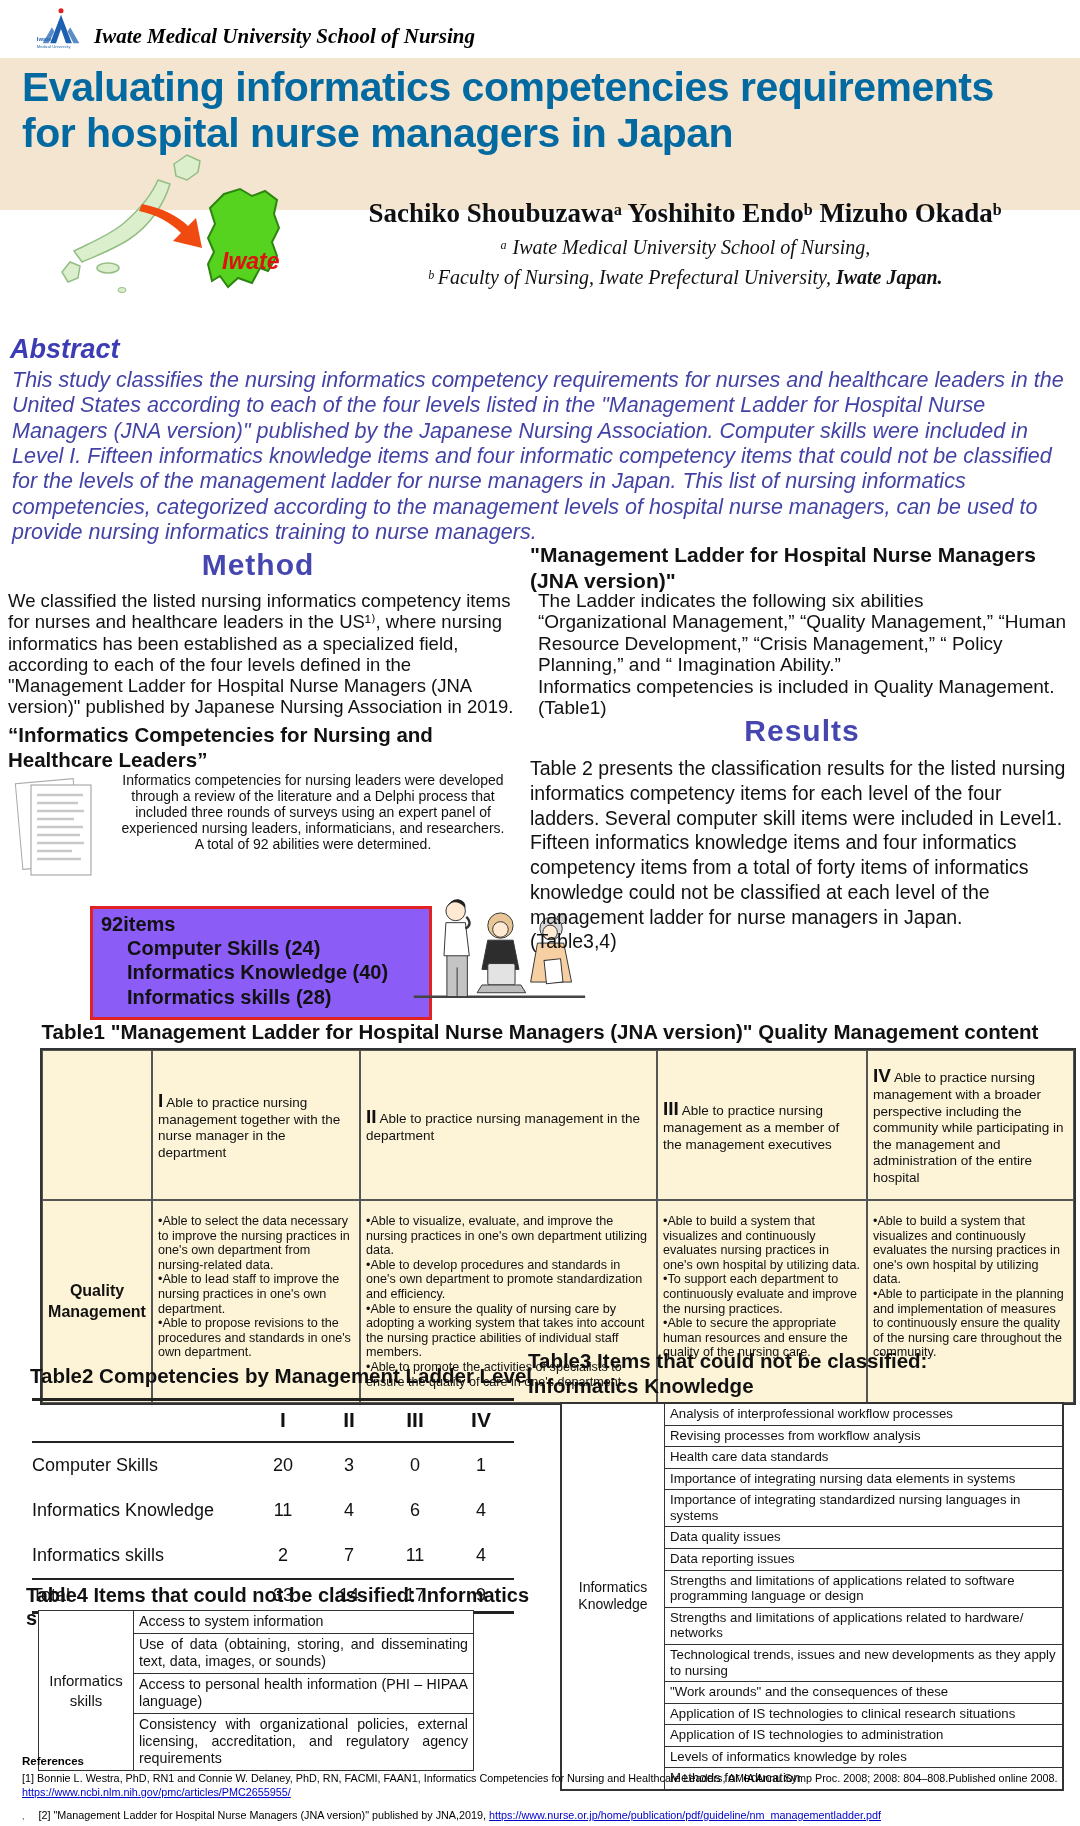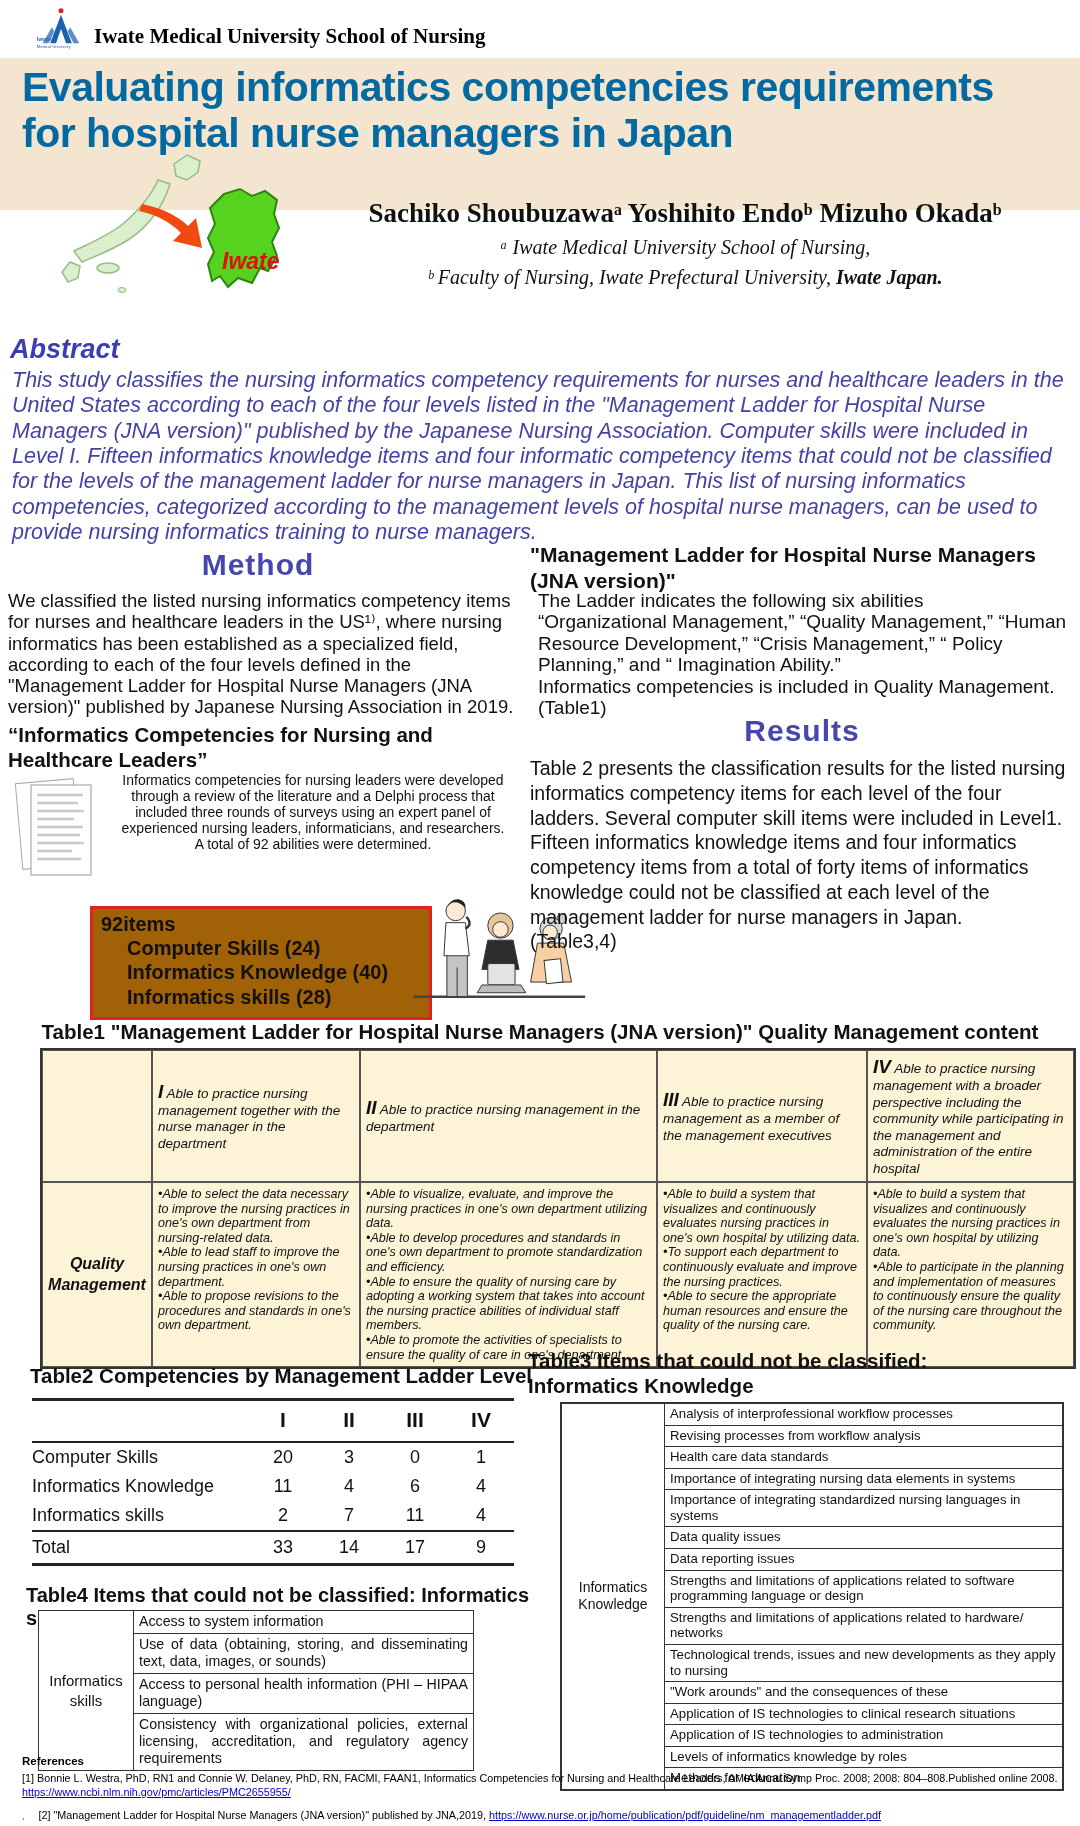--- a/index.html
+++ b/index.html
@@ -2,21 +2,21 @@
 <html><head>
 <meta charset="utf-8">
 <style>
   html,body{margin:0;padding:0;background:#fff;}
   #page{position:relative;width:1080px;height:1826px;background:#fff;overflow:hidden;
         font-family:"Liberation Sans","DejaVu Sans",sans-serif;color:#111;}
 
   
   .logo-mark{position:absolute;left:36px;top:2px;width:50px;height:54px;}
   .logo-text{position:absolute;left:94px;top:24px;font-family:"Liberation Serif","DejaVu Serif",serif;
-             font-weight:bold;font-size:21px;color:#000;text-align:right;}
+             font-weight:bold;font-style:italic;font-size:21px;color:#000;text-align:right;}
 
   
   .band{position:absolute;left:0;top:58px;width:1080px;height:152px;background:#f3e5d0;}
   .main-title{position:absolute;left:22px;top:64px;width:1030px;font-size:41px;font-weight:800;
               color:#0369a1;line-height:1.13;letter-spacing:-0.5px;}
 
   .map{position:absolute;left:24px;top:144px;width:272px;height:166px;}
 
   .authors{position:absolute;left:298px;top:198px;width:774px;text-align:center;
            font-family:"Liberation Serif","DejaVu Serif","DejaVu Sans",serif;}
@@ -29,51 +29,51 @@
          color:#4343a6;line-height:1.18;}
 
   .method-h{position:absolute;left:8px;top:548px;width:500px;text-align:center;
             font-size:30px;font-weight:800;color:#4646b0;letter-spacing:1px;}
   .method-p{position:absolute;left:8px;top:590px;width:506px;font-size:18.5px;line-height:1.15;}
   .comp-h{position:absolute;left:8px;top:722px;width:505px;font-size:20.5px;font-weight:800;line-height:1.22;}
   .doc-row{position:absolute;left:14px;top:772px;width:500px;display:flex;gap:14px;}
   .doc-icon{width:84px;height:112px;flex:none;}
   .doc-p{width:402px;font-size:14px;line-height:1.15;white-space:pre-line;text-align:center;}
   .box92{position:absolute;left:90px;top:906px;width:320px;border:3px solid #e02222;
-         padding:4px 8px 8px 8px;background:#a16207;}
+         padding:4px 8px 8px 8px;background:#8b5cf6;}
   .box92 .t{font-size:20px;font-weight:800;}
   .box-item{font-size:20px;margin-left:26px;line-height:1.22;font-weight:bold;}
   .people{position:absolute;left:406px;top:888px;width:185px;height:118px;}
 
   .jna-h{position:absolute;left:530px;top:542px;width:548px;font-size:21px;font-weight:800;line-height:1.22;}
   .jna-p{position:absolute;left:538px;top:590px;width:540px;font-size:19px;line-height:1.13;white-space:pre-line;}
   .res-h{position:absolute;left:528px;top:714px;width:548px;text-align:center;
          font-size:30px;font-weight:800;color:#4646b0;letter-spacing:1px;}
   .res-p{position:absolute;left:530px;top:756px;width:546px;font-size:19.5px;line-height:1.27;white-space:pre-line;}
 
   
   .t1-title{position:absolute;left:0;top:1020px;width:1080px;text-align:center;font-size:20.5px;font-weight:800;}
   .t1-grid{position:absolute;left:40px;top:1048px;width:1032px;display:grid;
            grid-template-columns:110px 208px 297px 210px 207px;border:2px solid #333;background:#fdf3d6;}
-  .t1c{border:1px solid #555;padding:4px 5px;box-sizing:border-box;font-style:italic;}
+  .t1c{border:1px solid #555;padding:13px 5px;box-sizing:border-box;}
   .t1h{font-size:13.5px;line-height:1.22;min-height:112px;display:flex;align-items:center;}
   .t1h .inner{display:block;}
   .rn{font-size:19px;font-weight:800;}
   .t1label{display:flex;align-items:center;justify-content:center;text-align:center;
            font-size:16px;font-weight:800;line-height:1.3;}
   .t1b{font-size:12.6px;line-height:1.16;min-height:166px;}
   .bul{margin-bottom:0px;}
 
   
   .t2-title{position:absolute;left:30px;top:1364px;font-size:20.5px;font-weight:800;}
   .t2wrap{position:absolute;left:32px;top:1398px;width:482px;}
   .t2{border-collapse:collapse;width:482px;border-top:3px solid #222;border-bottom:3px solid #222;}
   .t2 th{font-size:21px;font-weight:bold;text-align:center;padding:7px 0 9px;border-bottom:2px solid #222;}
   .t2 th.t2corner{width:218px;}
-  .t2 td{font-size:18px;padding:4px 0;}
+  .t2 td{font-size:18px;padding:12px 0;}
   .t2 td.t2v{text-align:center;width:66px;}
   .t2 tr.total td{border-top:2px solid #222;padding:5px 0;}
 
   
   .t3-title{position:absolute;left:528px;top:1348px;width:545px;font-size:20.5px;font-weight:800;
             line-height:1.22;white-space:pre-line;}
   .t3wrap{position:absolute;left:560px;top:1402px;width:500px;border:2px solid #333;display:flex;background:#fff;}
   .t3label{width:102px;flex:none;border-right:1.5px solid #333;display:flex;align-items:center;
            justify-content:center;text-align:center;font-size:14px;line-height:1.25;}
   .t3rows{flex:1;}

